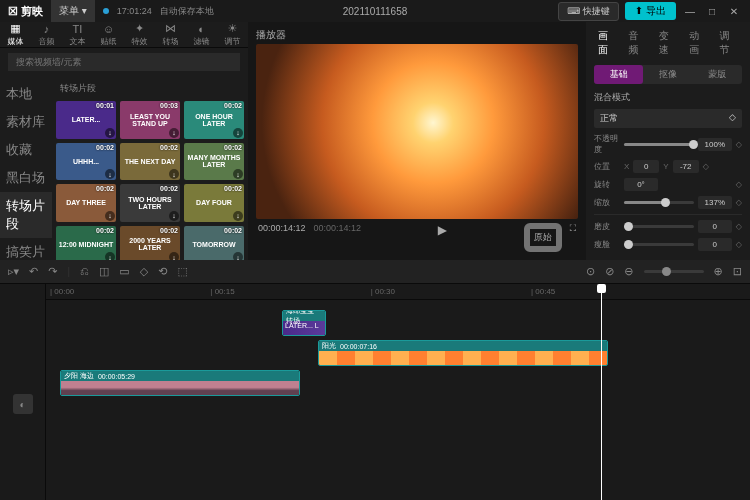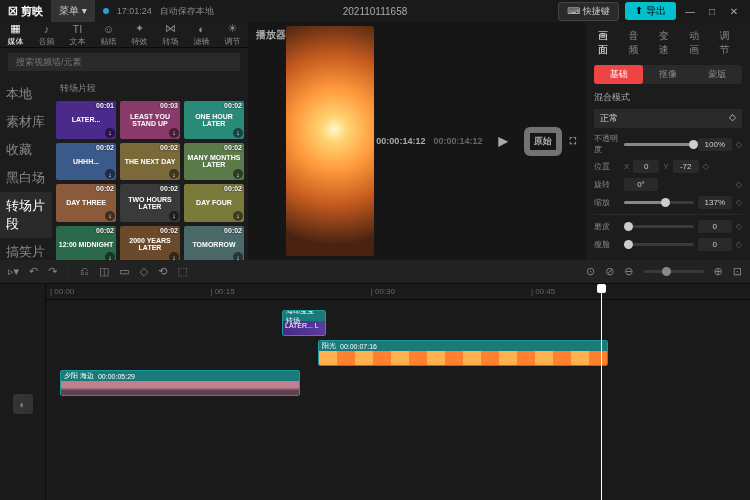--- a/index.html
+++ b/index.html
@@ -27,34 +27,34 @@
 .asset-side{width:52px;background:#1c1c1c;padding-top:4px;}
 .side-item{padding:5px 6px;font-size:13px;color:#888;cursor:pointer;}
 .side-item.active{color:#fff;background:#2a2a2a;}
 .asset-grid-wrap{flex:1;overflow-y:auto;padding:4px;}
 .cat-label{font-size:9px;color:#888;padding:2px 4px 6px;}
 .asset-grid{display:grid;grid-template-columns:repeat(3,1fr);gap:4px;}
 .asset-item{position:relative;aspect-ratio:16/10;border-radius:2px;overflow:hidden;background:#333;display:flex;align-items:center;justify-content:center;font-size:7px;font-weight:bold;color:#fff;text-align:center;padding:2px;}
 .asset-dur{position:absolute;top:1px;right:2px;font-size:7px;color:#fff;text-shadow:0 0 2px #000;}
 .asset-dl{position:absolute;bottom:1px;right:1px;width:10px;height:10px;background:rgba(0,0,0,0.5);border-radius:50%;font-size:7px;display:flex;align-items:center;justify-content:center;}
 
-.center-panel{flex:1;background:#161616;display:flex;flex-direction:row;padding:4px 8px;font-weight:bold;}
+.center-panel{flex:1;background:#161616;display:flex;flex-direction:column;padding:4px 8px;}
 .preview-title{font-size:10px;color:#aaa;padding:2px 0;}
 .preview-box{flex:1;background:#000;border-radius:2px;position:relative;overflow:hidden;display:flex;align-items:center;justify-content:center;}
 .preview-img{width:100%;height:100%;background:radial-gradient(circle at 55% 45%,#fff6d0 0%,#ffd370 10%,#ff9a3c 30%,#c65b1f 55%,#4a2310 85%);}
-.preview-controls{display:flex;align-items:center;gap:8px;padding:4px 2px;font-size:9px;color:#aaa;}
+.preview-controls{display:flex;align-items:flex-start;gap:8px;padding:4px 2px;font-size:9px;color:#aaa;}
 .pc-spacer{flex:1;}
 
 .right-panel{width:164px;background:#1c1c1c;padding:4px 8px;display:flex;flex-direction:column;gap:5px;}
 .prop-tabs{display:flex;gap:4px;font-size:10px;justify-content:center;}
 .prop-tab{padding:3px 4px;color:#888;}
 .prop-tab.active{color:#fff;}
 .prop-subtabs{display:flex;background:#2a2a2a;border-radius:3px;font-size:9px;}
 .prop-subtab{flex:1;text-align:center;padding:3px;color:#888;}
-.prop-subtab.active{background:#ef4444;color:#fff;border-radius:3px;}
+.prop-subtab.active{background:#701a75;color:#fff;border-radius:3px;}
 .prop-label{font-size:9px;color:#aaa;margin-top:2px;}
 .prop-select{background:#2a2a2a;padding:3px 6px;border-radius:2px;font-size:9px;display:flex;justify-content:space-between;}
 .prop-row{display:flex;align-items:center;gap:4px;font-size:9px;}
 .prop-row-label{width:26px;color:#888;font-size:8px;}
 .slider{flex:1;height:3px;background:#3a3a3a;border-radius:2px;position:relative;}
 .slider-fill{height:100%;background:#888;border-radius:2px;}
 .slider-thumb{position:absolute;top:-3px;width:9px;height:9px;background:#ccc;border-radius:50%;}
 .num-box{background:#2a2a2a;padding:2px 4px;border-radius:2px;min-width:34px;text-align:center;font-size:8px;}
 .num-box.sm{min-width:26px;}
 .prop-footer{margin-top:auto;display:flex;gap:4px;padding-top:4px;}

